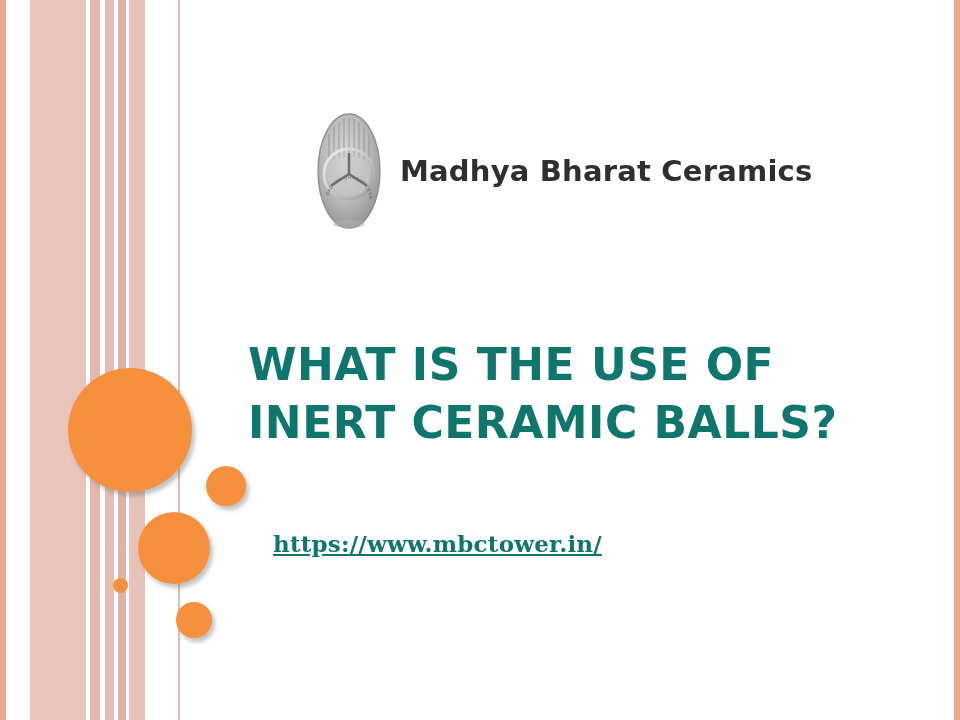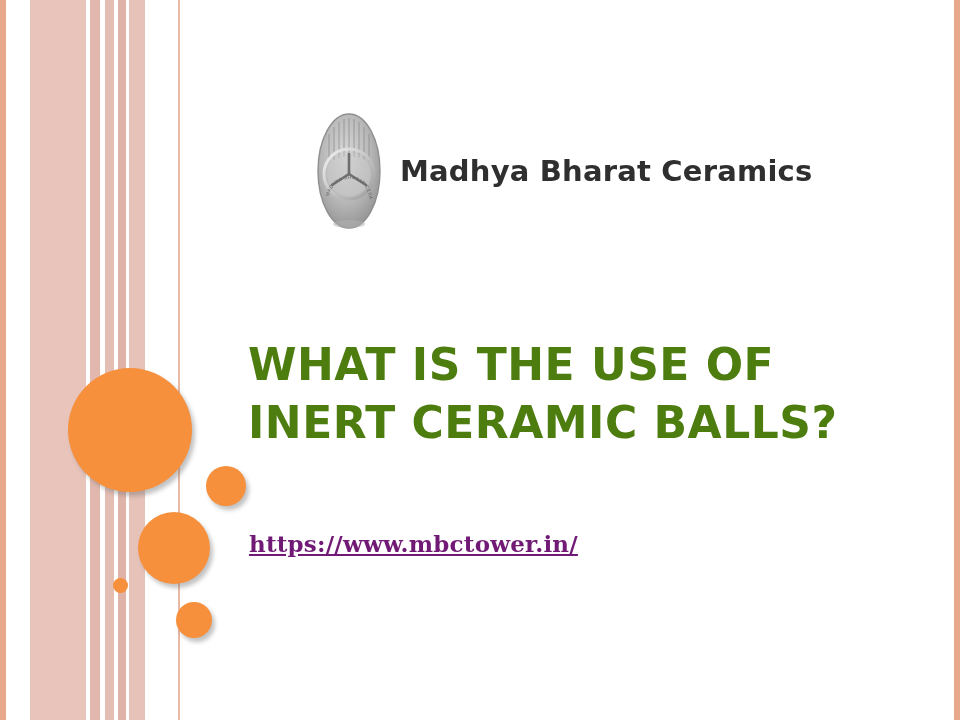--- a/index.html
+++ b/index.html
@@ -84,35 +84,36 @@
   
   .title {
     position: absolute;
     left: 248px;
     top: 336px;
     width: 660px;
     font-family: "DejaVu Sans", sans-serif;
     font-size: 44px;
     line-height: 1.32;
     font-weight: 700;
-    color: #4d7c0f;
+    color: #0f766e;
     letter-spacing: 0.5px;
   }
   .subtitle {
     position: absolute;
     left: 249px;
     top: 530px;
     font-family: "DejaVu Serif", serif;
     font-size: 23px;
     font-weight: 700;
     letter-spacing: 0.2px;
   }
   .subtitle a {
-    color: #701a75;
+    color: #0f766e;
     text-decoration: underline;
+    margin-left: 24px;
   }
 </style>
 </head>
 <body>
 
 <div id="slide">
 
   <div class="band band-outer-left"></div>
   <div class="band band-white-1"></div>
   <div class="band band-pink-wide"></div>

